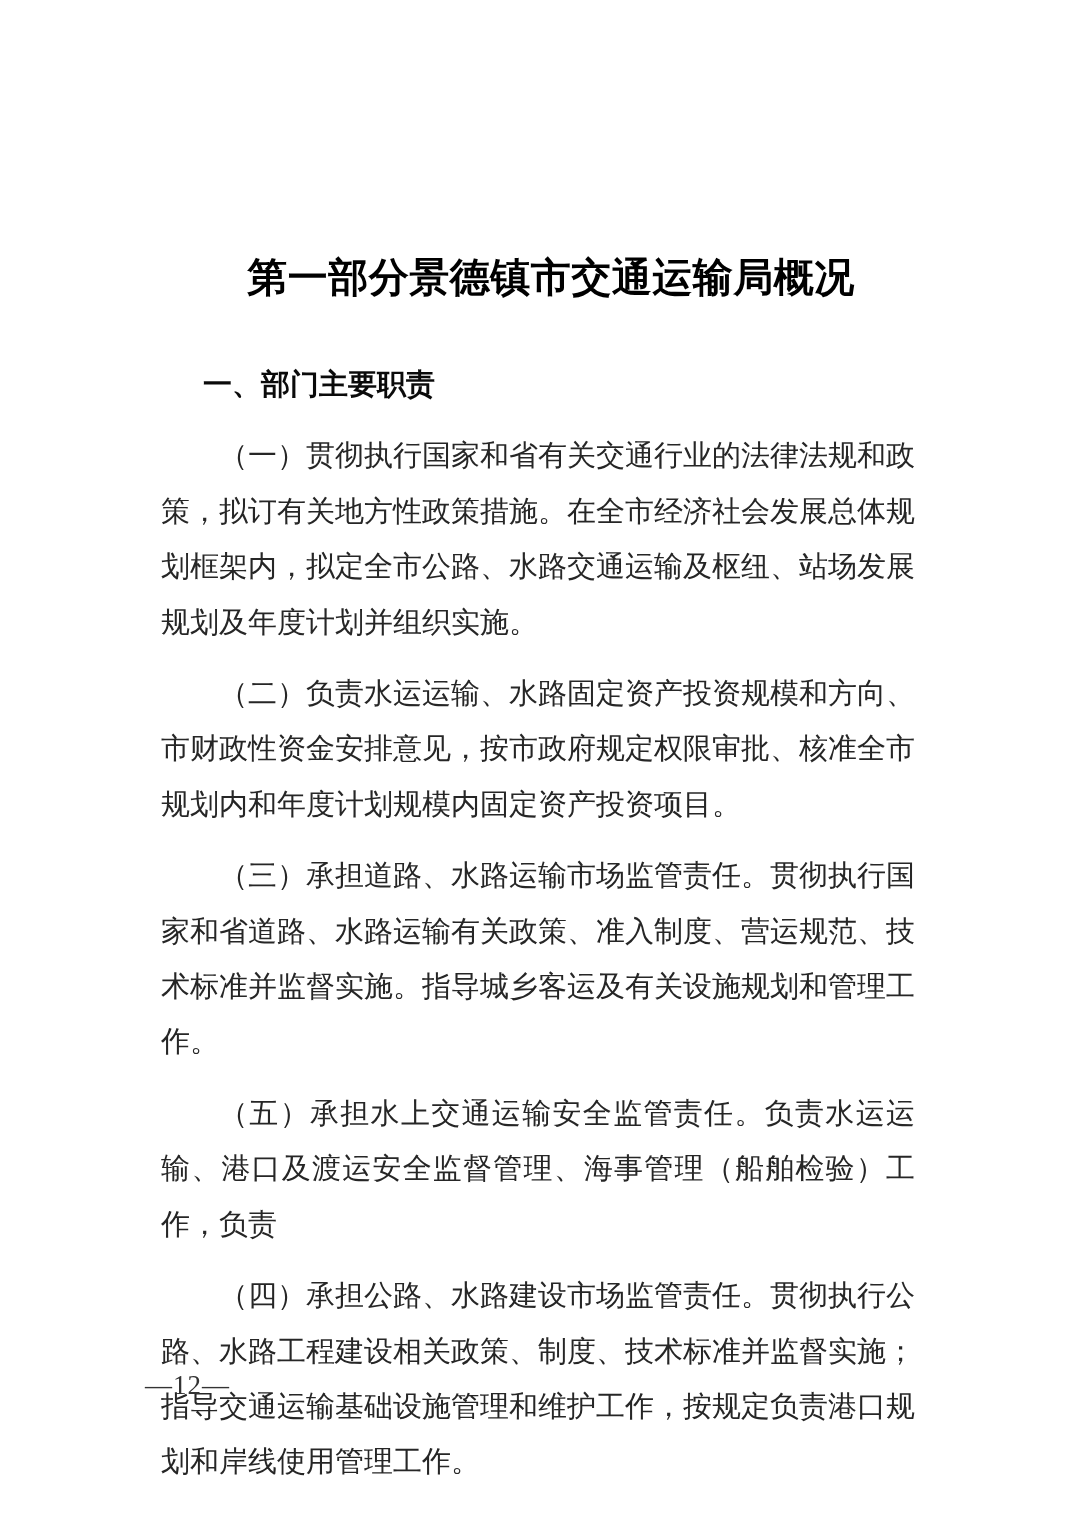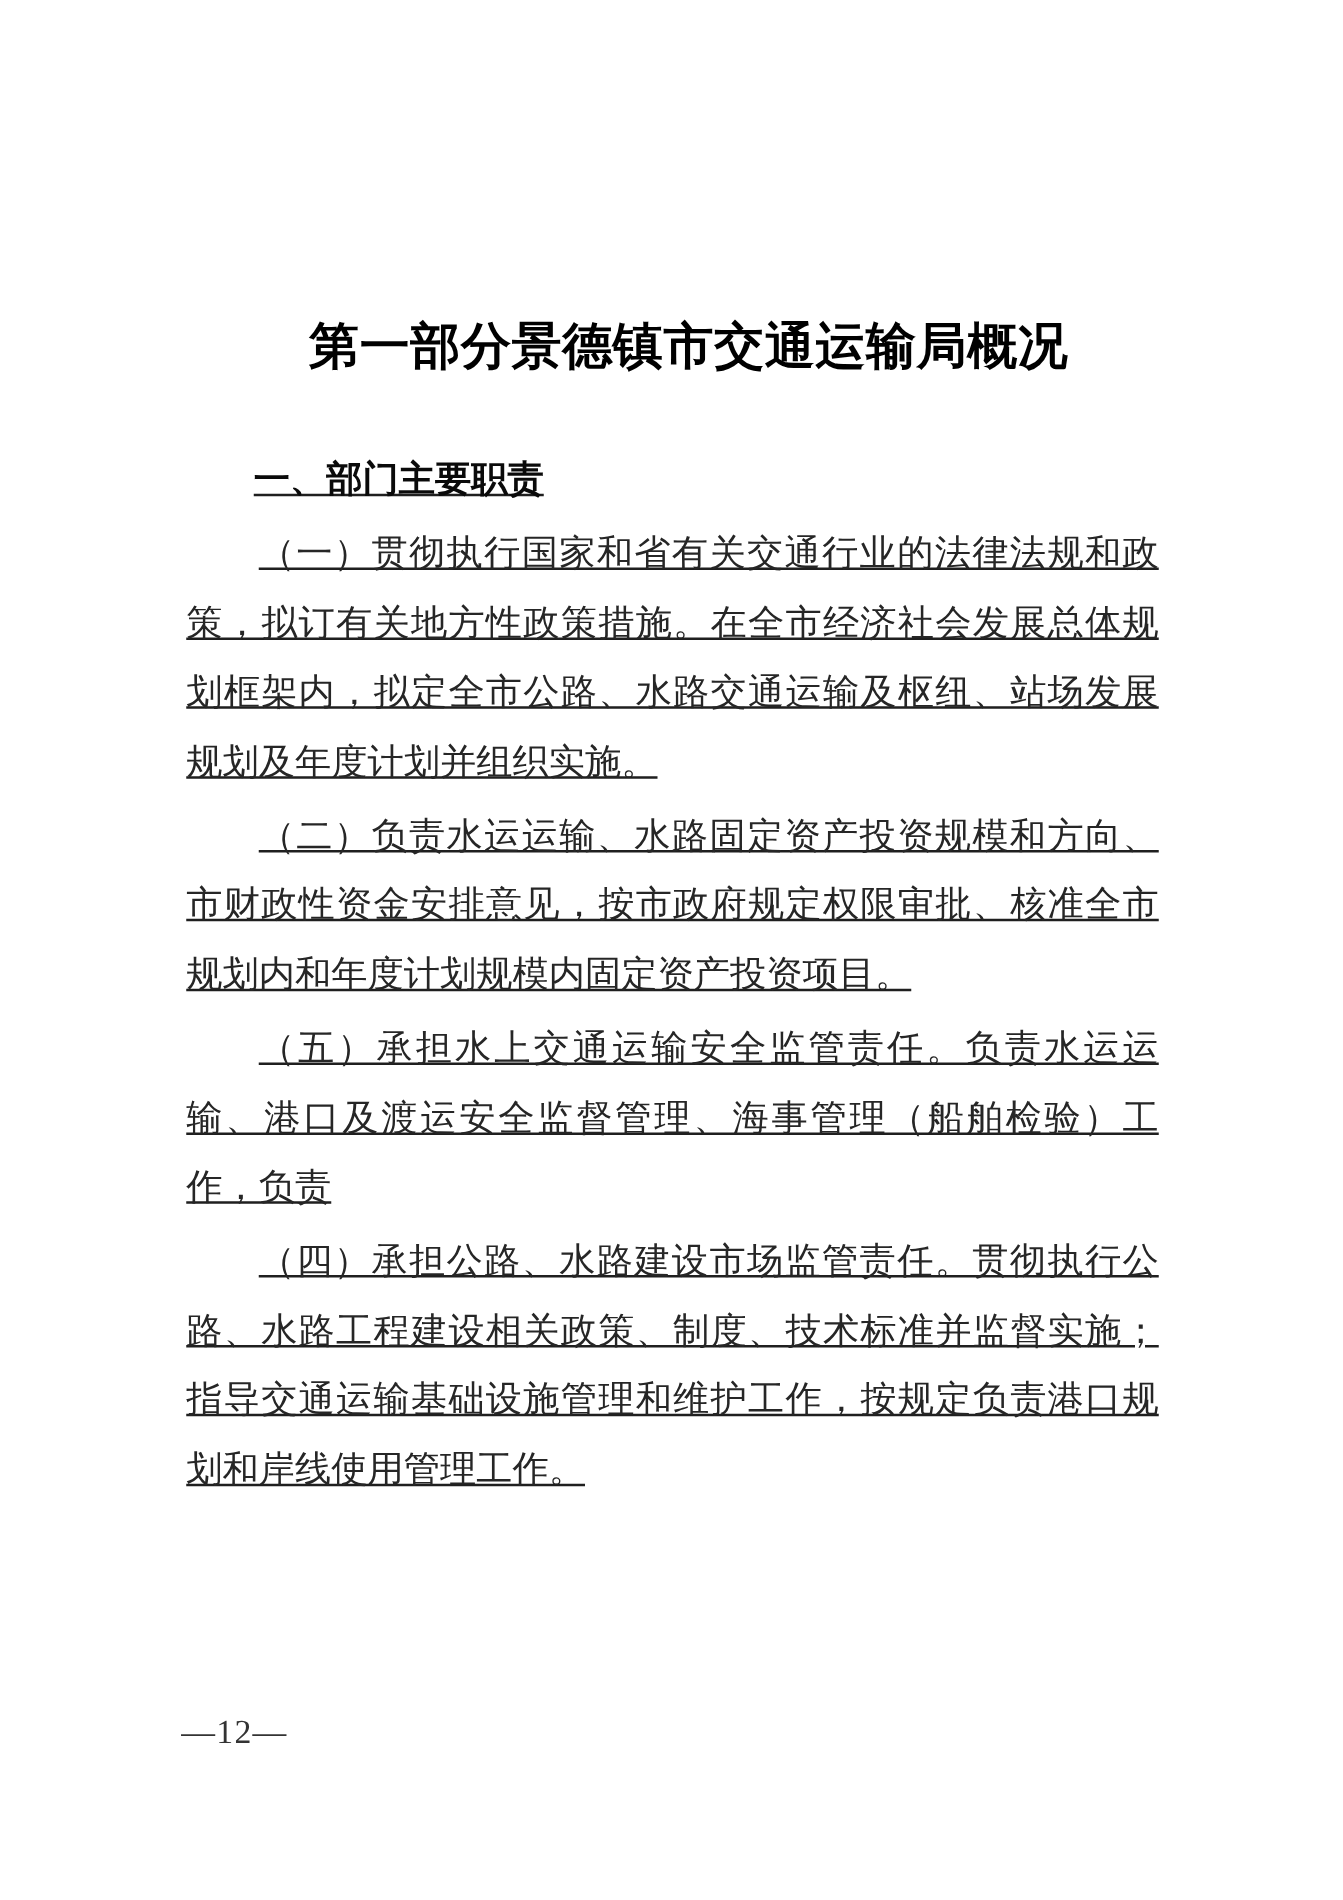--- a/index.html
+++ b/index.html
@@ -28,33 +28,32 @@
     line-height: 58px;
     color: #000000;
     letter-spacing: 0.5px;
   }
   .content {
     position: absolute;
     top: 357px;
     left: 145px;
     width: 786px;
     color: #1f1f1f;
-    text-decoration: underline;
   }
   .section-heading {
     margin: 0;
     font-family: "Liberation Sans", "DejaVu Sans", sans-serif;
     font-weight: bold;
     font-size: 29px;
     line-height: 55.4px;
     text-indent: 58px;
     color: #0a0a0a;
   }
   .body-paragraph {
-    margin: 4px;
+    margin: 16px;
     font-family: "Liberation Serif", "DejaVu Serif", serif;
     font-weight: normal;
     font-size: 29px;
     line-height: 55.4px;
     text-indent: 58px;
     text-align: justify;
     text-justify: inter-ideograph;
     color: #262626;
   }
   .page-number {
@@ -76,20 +75,21 @@
   <h1 class="doc-title">第一部分景德镇市交通运输局概况</h1>
 
   <div class="content">
 
     <h2 class="section-heading">一、部门主要职责</h2>
 
     <p class="body-paragraph">（一）贯彻执行国家和省有关交通行业的法律法规和政策，拟订有关地方性政策措施。在全市经济社会发展总体规划框架内，拟定全市公路、水路交通运输及枢纽、站场发展规划及年度计划并组织实施。</p>
 
     <p class="body-paragraph">（二）负责水运运输、水路固定资产投资规模和方向、市财政性资金安排意见，按市政府规定权限审批、核准全市规划内和年度计划规模内固定资产投资项目。</p>
 
+    <p class="body-paragraph">（三）承担道路、水路运输市场监管责任。贯彻执行国家和省道路、水路运输有关政策、准入制度、营运规范、技术标准并监督实施。指导城乡客运及有关设施规划和管理工作。</p>
 
     <p class="body-paragraph">（五）承担水上交通运输安全监管责任。负责水运运输、港口及渡运安全监督管理、海事管理（船舶检验）工作，负责</p>
 
     <p class="body-paragraph">（四）承担公路、水路建设市场监管责任。贯彻执行公路、水路工程建设相关政策、制度、技术标准并监督实施；指导交通运输基础设施管理和维护工作，按规定负责港口规划和岸线使用管理工作。</p>
 
   </div>
 
   <div class="page-number">—12—</div>
 
 </div>

